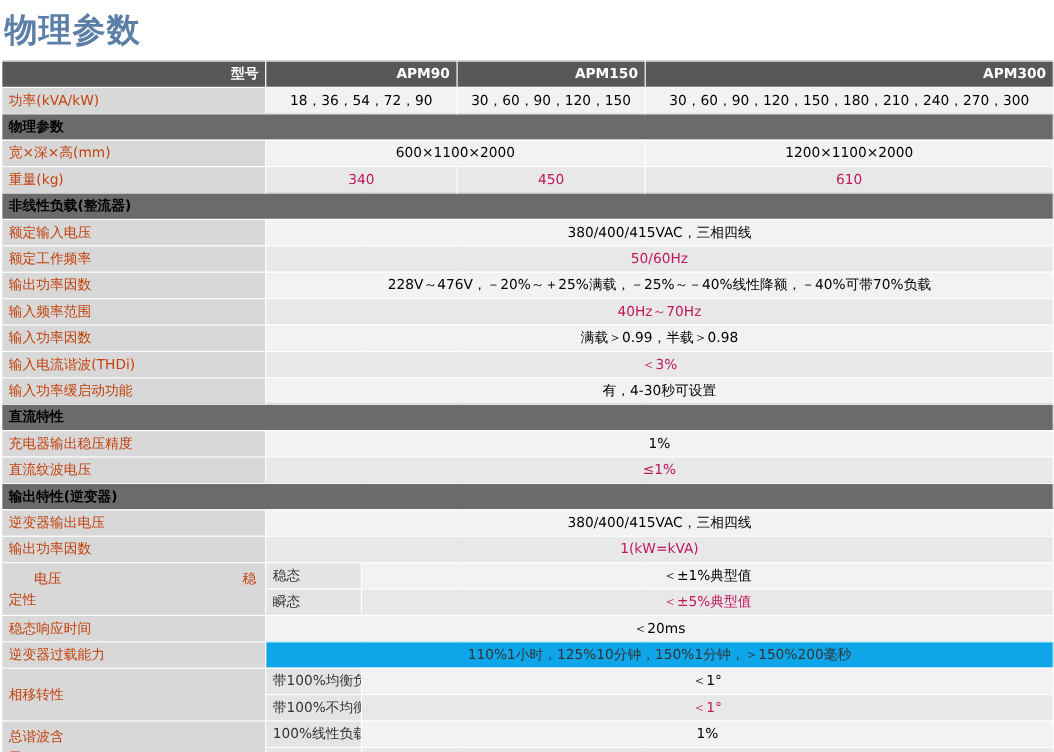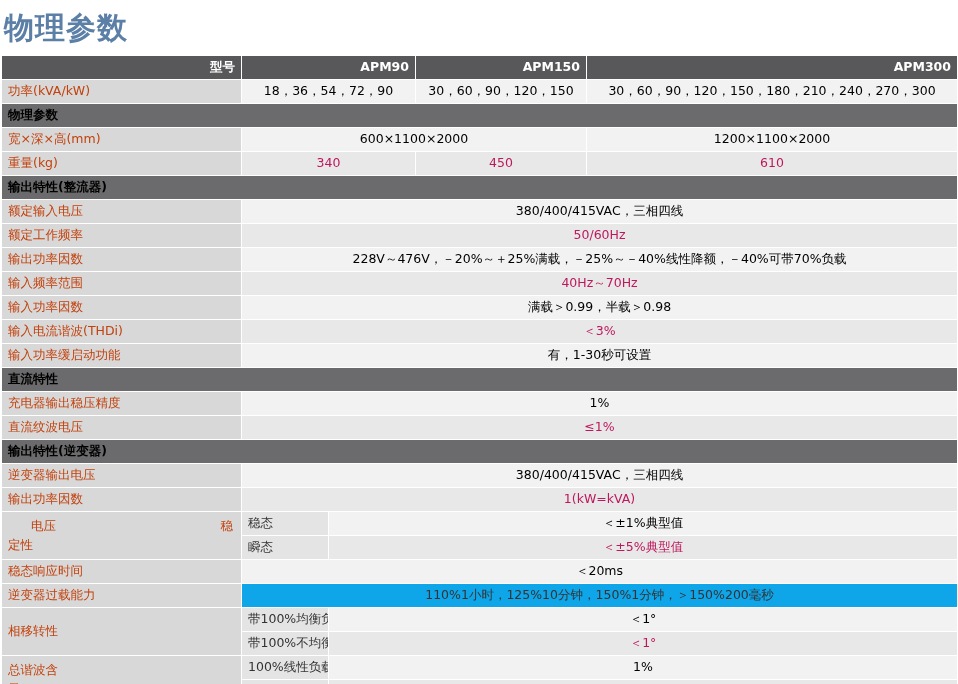--- a/index.html
+++ b/index.html
@@ -166,21 +166,21 @@
           </td>
           <td class="val-dark" colspan="1">
             <div class="cell">450</div>
           </td>
           <td class="val-dark" colspan="1">
             <div class="cell">610</div>
           </td>
         </tr>
         <tr class="section">
           <td colspan="5">
-            <div class="cell">输出特性(整流器)</div>
+            <div class="cell">非线性负载(整流器)</div>
           </td>
         </tr>
         <tr>
           <td class="lbl">
             <div class="cell">额定输入电压</div>
           </td>
           <td class="val-light" colspan="4">
             <div class="cell">380/400/415VAC，三相四线</div>
           </td>
         </tr>
@@ -222,21 +222,21 @@
           </td>
           <td class="val-dark" colspan="4">
             <div class="cell">＜3%</div>
           </td>
         </tr>
         <tr>
           <td class="lbl">
             <div class="cell">输入功率缓启动功能</div>
           </td>
           <td class="val-light" colspan="4">
-            <div class="cell">有，1-30秒可设置</div>
+            <div class="cell">有，4-30秒可设置</div>
           </td>
         </tr>
         <tr class="section">
           <td colspan="5">
             <div class="cell">直流特性</div>
           </td>
         </tr>
         <tr>
           <td class="lbl">
             <div class="cell">充电器输出稳压精度</div>

